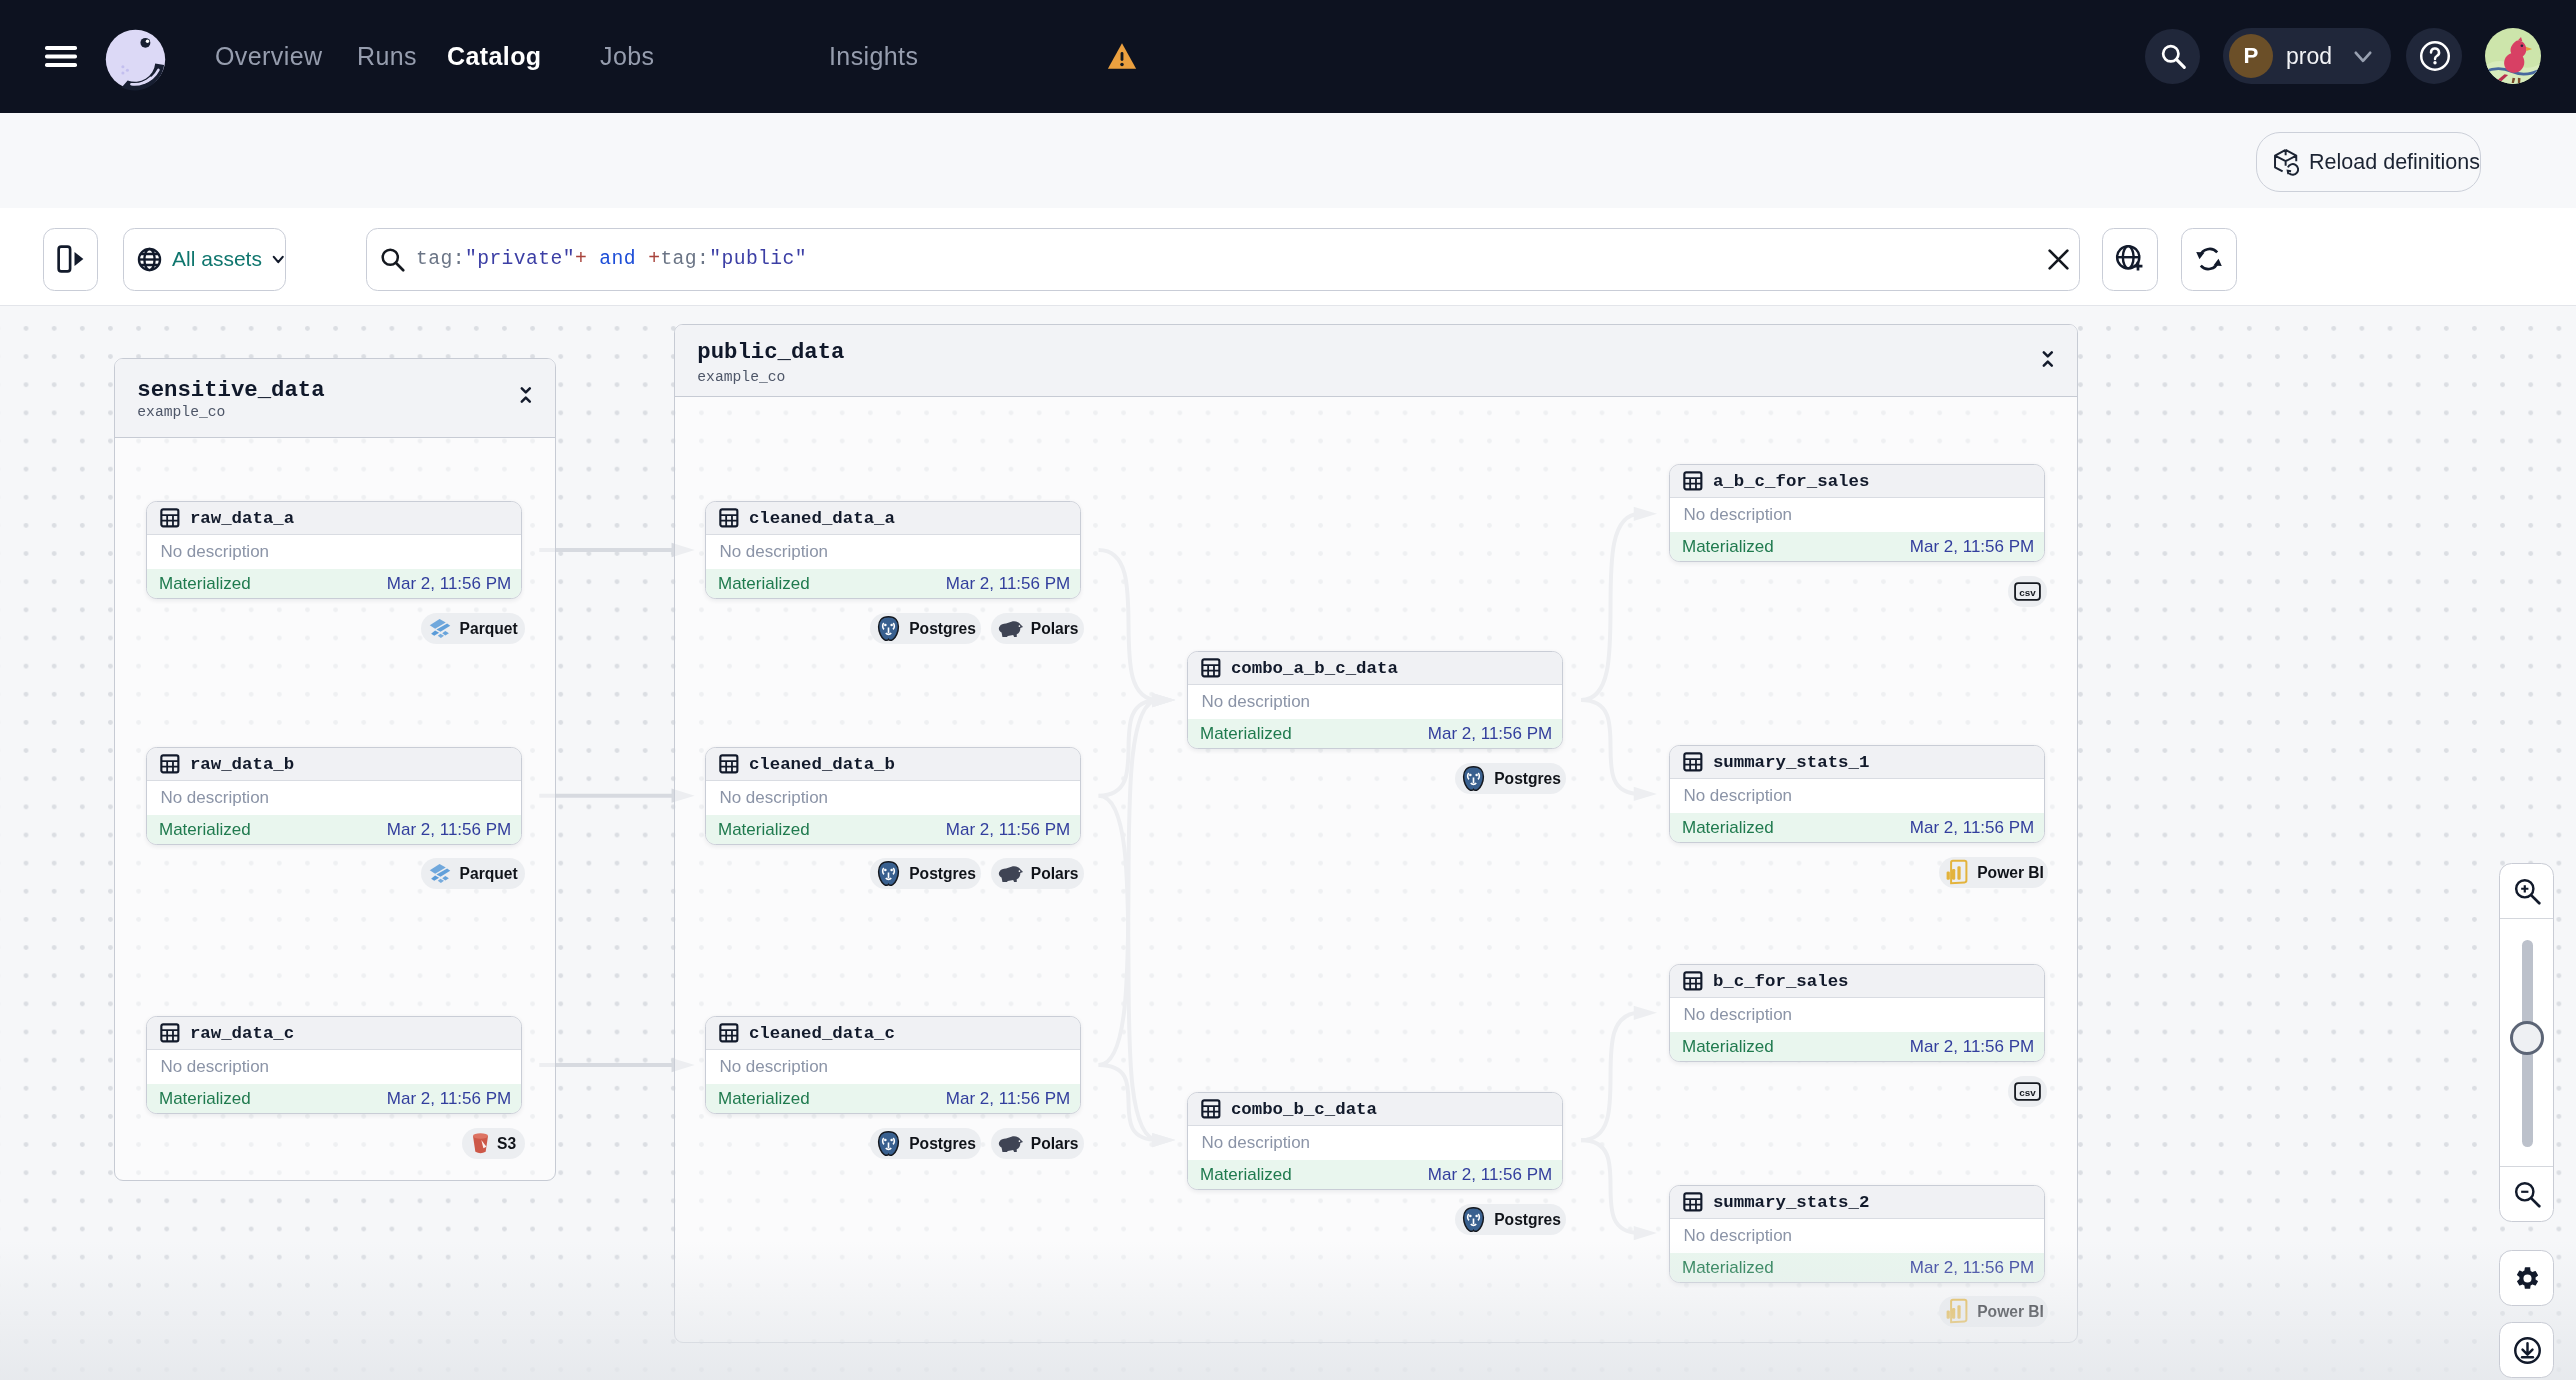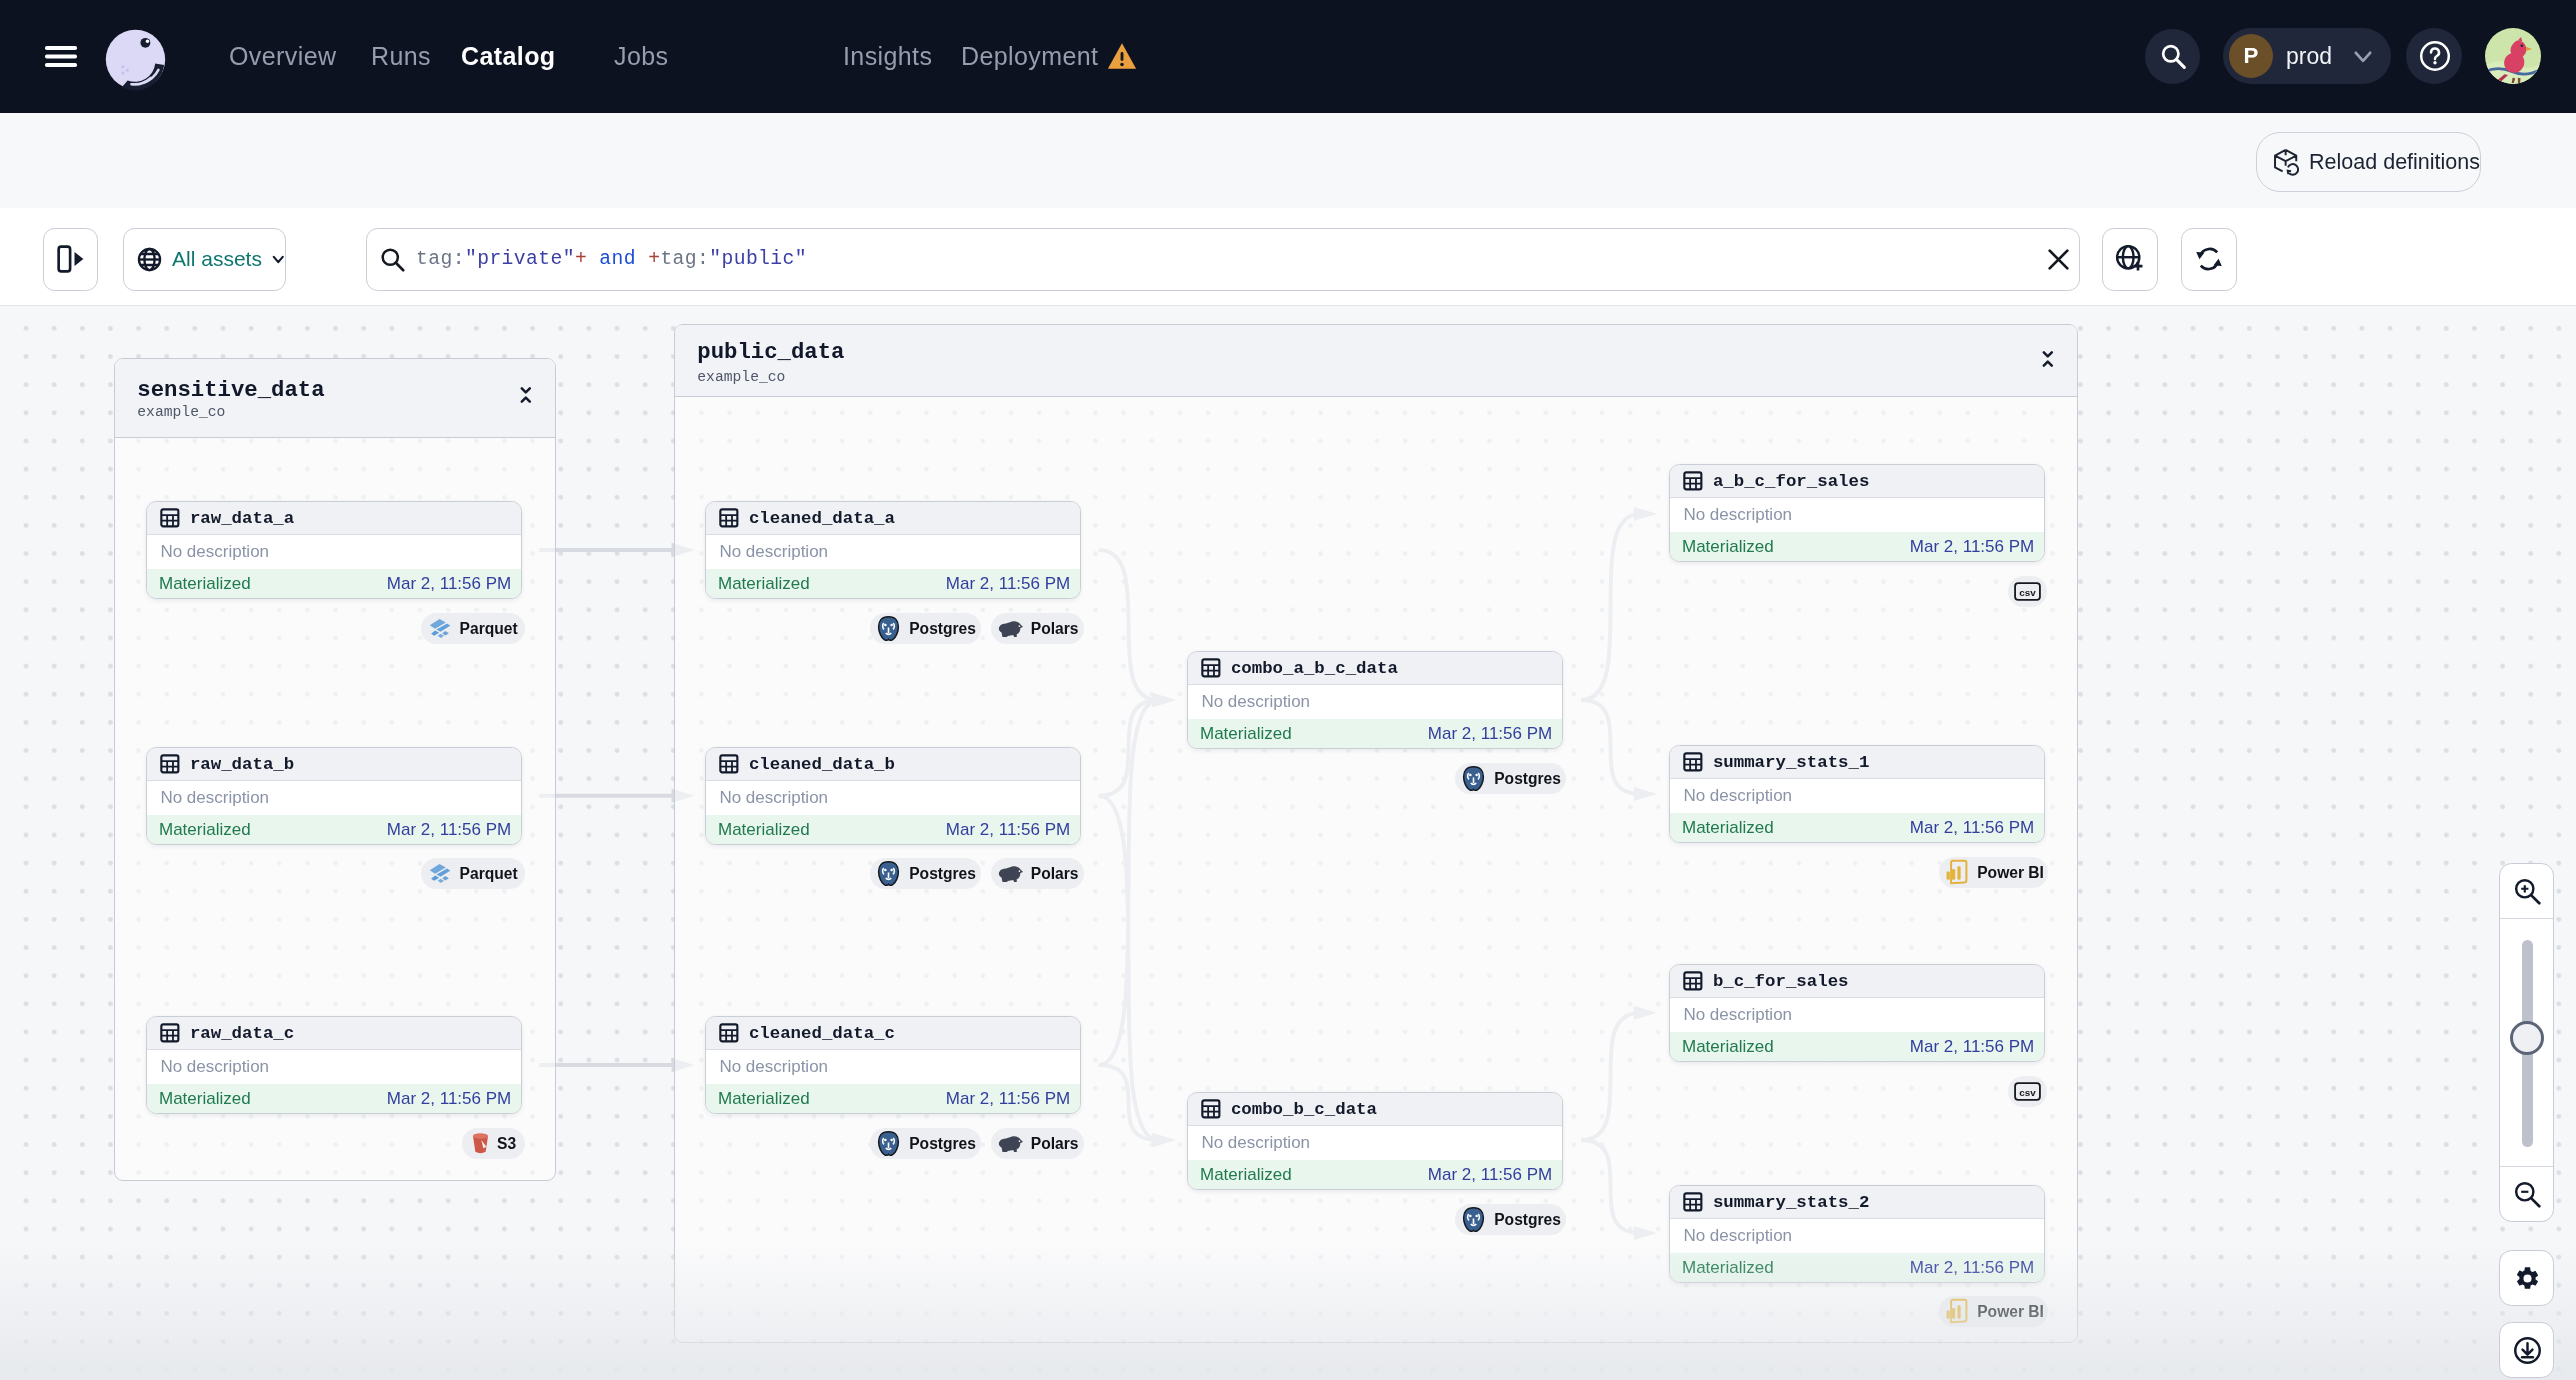--- a/index.html
+++ b/index.html
@@ -1,21 +1,21 @@
 <!DOCTYPE html>
 <html style="font-size:14.3px"><head>
 <meta charset="utf-8">
 <style>
   * { margin:0; padding:0; box-sizing:border-box; }
   html,body { width:2576px; height:1380px; overflow:hidden; }
   body { font-family:"Liberation Sans", sans-serif; background:#f6f7f9; position:relative; }
 
   
   #nav { position:absolute; left:0; top:0; width:2576px; height:113px; background:#0d1220; }
-  .navitem { position:absolute; top:0; height:113px; line-height:113px; font-size:25px; letter-spacing:0.4px; color:#969dae;margin-left:14px; }
+  .navitem { position:absolute; top:0; height:113px; line-height:113px; font-size:25px; letter-spacing:0.4px; color:#969dae; }
   .navitem.active { color:#ffffff; font-weight:bold; }
 
   
   #titlebar { position:absolute; left:0; top:113px; width:2576px; height:96px; background:#f7f8fa; border-bottom:0.9px solid #e2e4e9; }
   #titlebar h1 { position:absolute; left:43px; top:50%; transform:translateY(-50%); font-size:39px; font-weight:600; color:#161e2d; letter-spacing:0px; }
   #reloadbtn { position:absolute; left:2256px; top:19px; width:225px; height:60px; border:0.9px solid #ccd0d9; border-radius:24px; display:flex; align-items:center; gap:9.8px; padding-left:15px; color:#1c2433; font-size:22px; white-space:nowrap; }
 
   
   #toolbar { position:absolute; left:0; top:208px; width:2576px; height:98px; background:#ffffff; border-bottom:0.9px solid #e3e5ea; }
   .tbtn { position:absolute; top:19.7px; height:63px; border:0.9px solid #c9cdd7; border-radius:11.6px; background:#fff; display:flex; align-items:center; justify-content:center; }
@@ -63,21 +63,20 @@
     <circle cx="48.3" cy="14.8" r="1.9" fill="#fff"></circle>
     <circle cx="21" cy="43" r="1.7" fill="#c3bfef"></circle>
     <circle cx="26" cy="47" r="1.7" fill="#c3bfef"></circle>
     <circle cx="21" cy="50" r="1.7" fill="#c3bfef"></circle>
   </svg>
   <div class="navitem" style="left:215px">Overview</div>
   <div class="navitem" style="left:357px">Runs</div>
   <div class="navitem active" style="left:447px">Catalog</div>
   <div class="navitem" style="left:600px">Jobs</div>
   <div class="navitem" style="left:829px">Insights</div>
-  <div class="navitem" style="left:947px">Deployment</div>
   <svg style="position:absolute;left:1107px;top:42px" width="30" height="29" viewBox="0 0 34 32">
     <path d="M17 1 L33 30 L1 30 Z" fill="#eba03f"></path>
     <rect x="15.4" y="11" width="3.2" height="10" rx="1.6" fill="#14181f"></rect>
     <circle cx="17" cy="25" r="2" fill="#14181f"></circle>
   </svg>
 
   <div style="position:absolute;left:2145px;top:29px;width:55px;height:55px;border-radius:50%;background:#20273a"></div>
   <svg style="position:absolute;left:2160px;top:43px" width="27" height="27" viewBox="0 0 30 30">
     <circle cx="12" cy="12" r="8.5" stroke="#fff" stroke-width="3" fill="none"></circle>
     <line x1="18.5" y1="18.5" x2="27" y2="27" stroke="#fff" stroke-width="3.5" stroke-linecap="round"></line>

